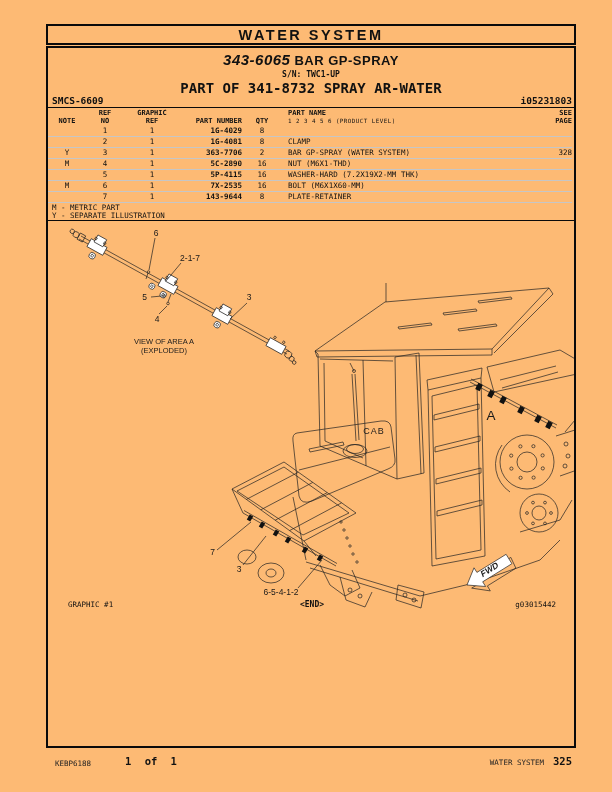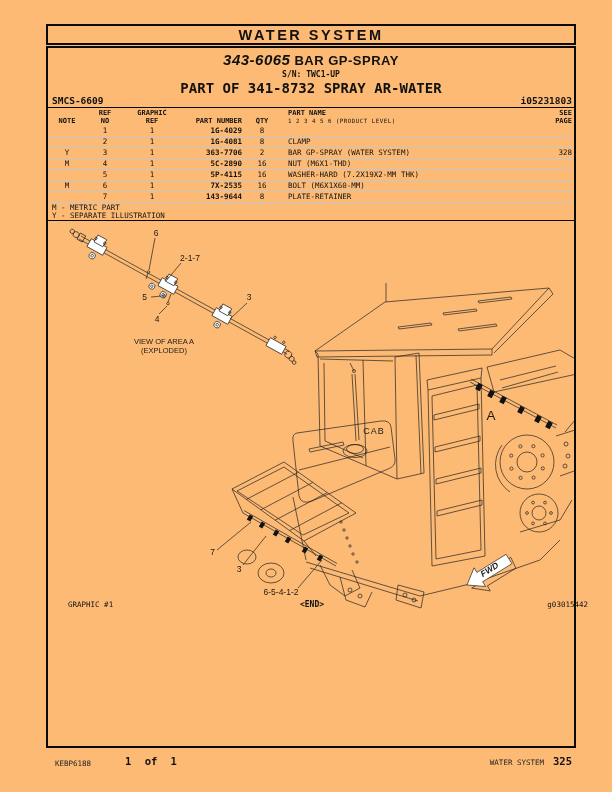--- a/index.html
+++ b/index.html
@@ -36,21 +36,21 @@
   .trow{height:11px;font-size:7.5px;border-bottom:1px solid #c6c6c6;align-items:center;}
   .trow .c{text-align:center;}
   .trow .pn{text-align:right;font-weight:bold;}
   .trow .nm{text-align:left;padding-left:6px;}
   .trow .sp{text-align:right;}
   .legend-line{left:52px;font-size:7.5px;line-height:8px;}
 
   
   .graphic-label{left:68px;top:600px;font-size:7.5px;}
   .end-marker{left:282px;top:600px;width:60px;text-align:center;font-size:8px;font-weight:bold;}
-  .graphic-id{right:24px;top:600px;font-size:7.5px;}
+  .graphic-id{right:56px;top:600px;font-size:7.5px;}
 
   
   .foot-code{left:55px;top:759px;font-size:7.5px;color:#222;}
   .foot-page{left:125px;top:755px;font-size:10.5px;font-weight:bold;word-spacing:7px;}
   .foot-right{right:40px;top:755px;display:flex;align-items:baseline;gap:9px;}
   .foot-right .sec{font-size:7.5px;color:#222;}
   .foot-right .pg{font-size:10.5px;font-weight:bold;}
 
   svg text{font-family:"Liberation Sans",sans-serif;fill:#1a1a1a;}
 </style>

